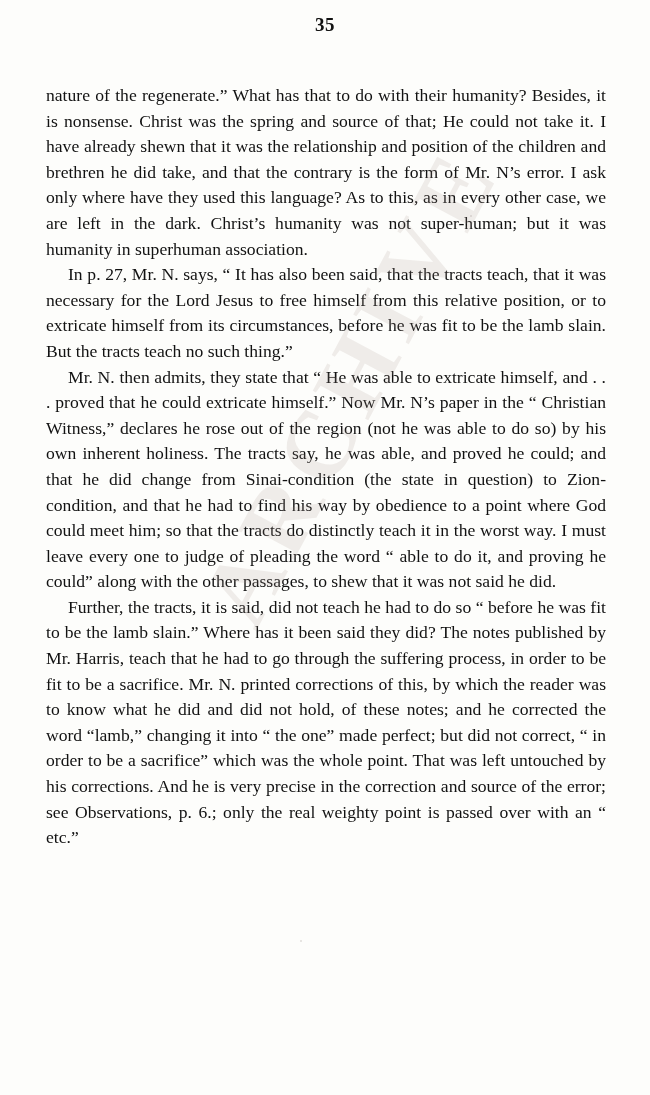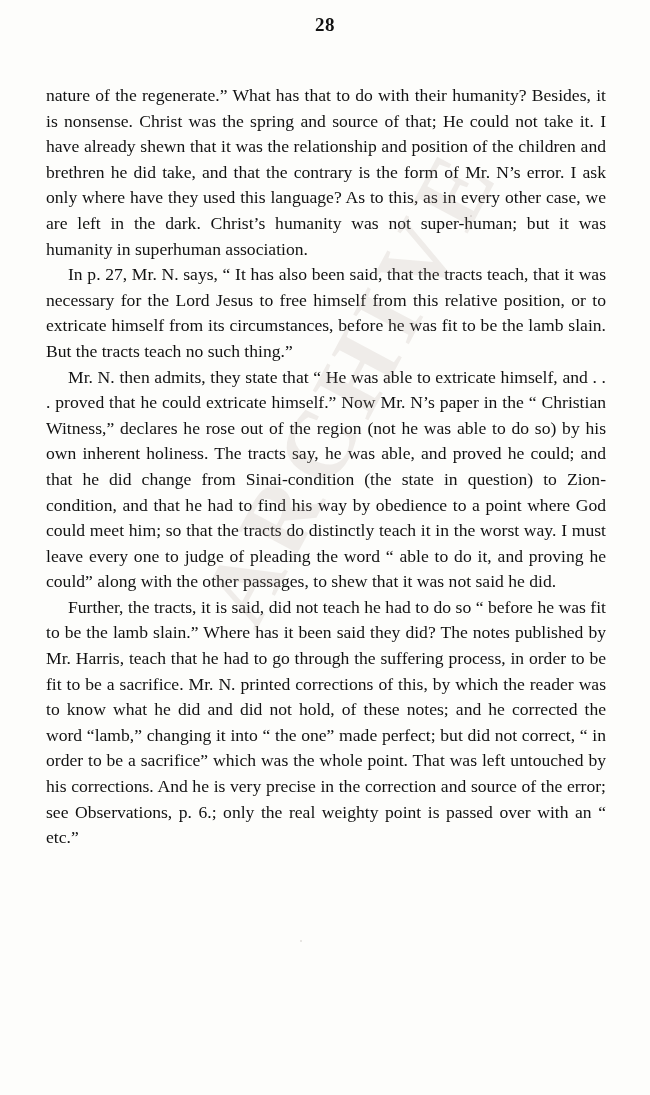--- a/index.html
+++ b/index.html
@@ -77,21 +77,21 @@
     position: absolute;
     background: rgba(90,80,70,0.18);
     border-radius: 50%;
   }
 </style>
 </head>
 <body>
 
 <div class="page">
 
-  <div class="page-number">28</div>
+  <div class="page-number">35</div>
 
   <div class="body-text">
     <p>nature of the regenerate.”  What has that to do with their humanity?  Besides, it is nonsense.  Christ was the spring and source of that; He could not take it.  I have already shewn that it was the relationship and position of the children and brethren he did take, and that the contrary is the form of Mr. N’s error.  I ask only where have they used this language?  As to this, as in every other case, we are left in the dark.  Christ’s humanity was not super-human; but it was humanity in superhuman association.</p>
     <p class="indent">In p. 27, Mr. N. says, “ It has also been said, that the tracts teach, that it was necessary for the Lord Jesus to free himself from this relative position, or to extricate himself from its circumstances, before he was fit to be the lamb slain.  But the tracts teach no such thing.”</p>
     <p class="indent">Mr. N. then admits, they state that “ He was able to extricate himself, and . . . proved that he could extricate himself.”  Now Mr. N’s paper in the “ Christian Witness,” declares he rose out of the region (not he was able to do so) by his own inherent holiness.  The tracts say, he was able, and proved he could; and that he did change from Sinai-condition (the state in question) to Zion-condition, and that he had to find his way by obedience to a point where God could meet him; so that the tracts do distinctly teach it in the worst way.  I must leave every one to judge of pleading the word “ able to do it, and proving he could” along with the other passages, to shew that it was not said he did.</p>
     <p class="indent">Further, the tracts, it is said, did not teach he had to do so “ before he was fit to be the lamb slain.”  Where has it been said they did?   The notes published by Mr. Harris, teach that he had to go through the suffering process, in order to be fit to be a sacrifice.  Mr. N. printed corrections of this, by which the reader was to know what he did and did not hold, of these notes; and he corrected the word “lamb,” changing it into “ the one” made perfect; but did not correct, “ in order to be a sacrifice” which was the whole point.  That was left untouched by his corrections.  And he is very precise in the correction and source of the error; see Observations, p. 6.; only the real weighty point is passed over with an “ etc.”</p>
   </div>
 
   <div class="watermark">
     <span>ARCHIVE</span>

